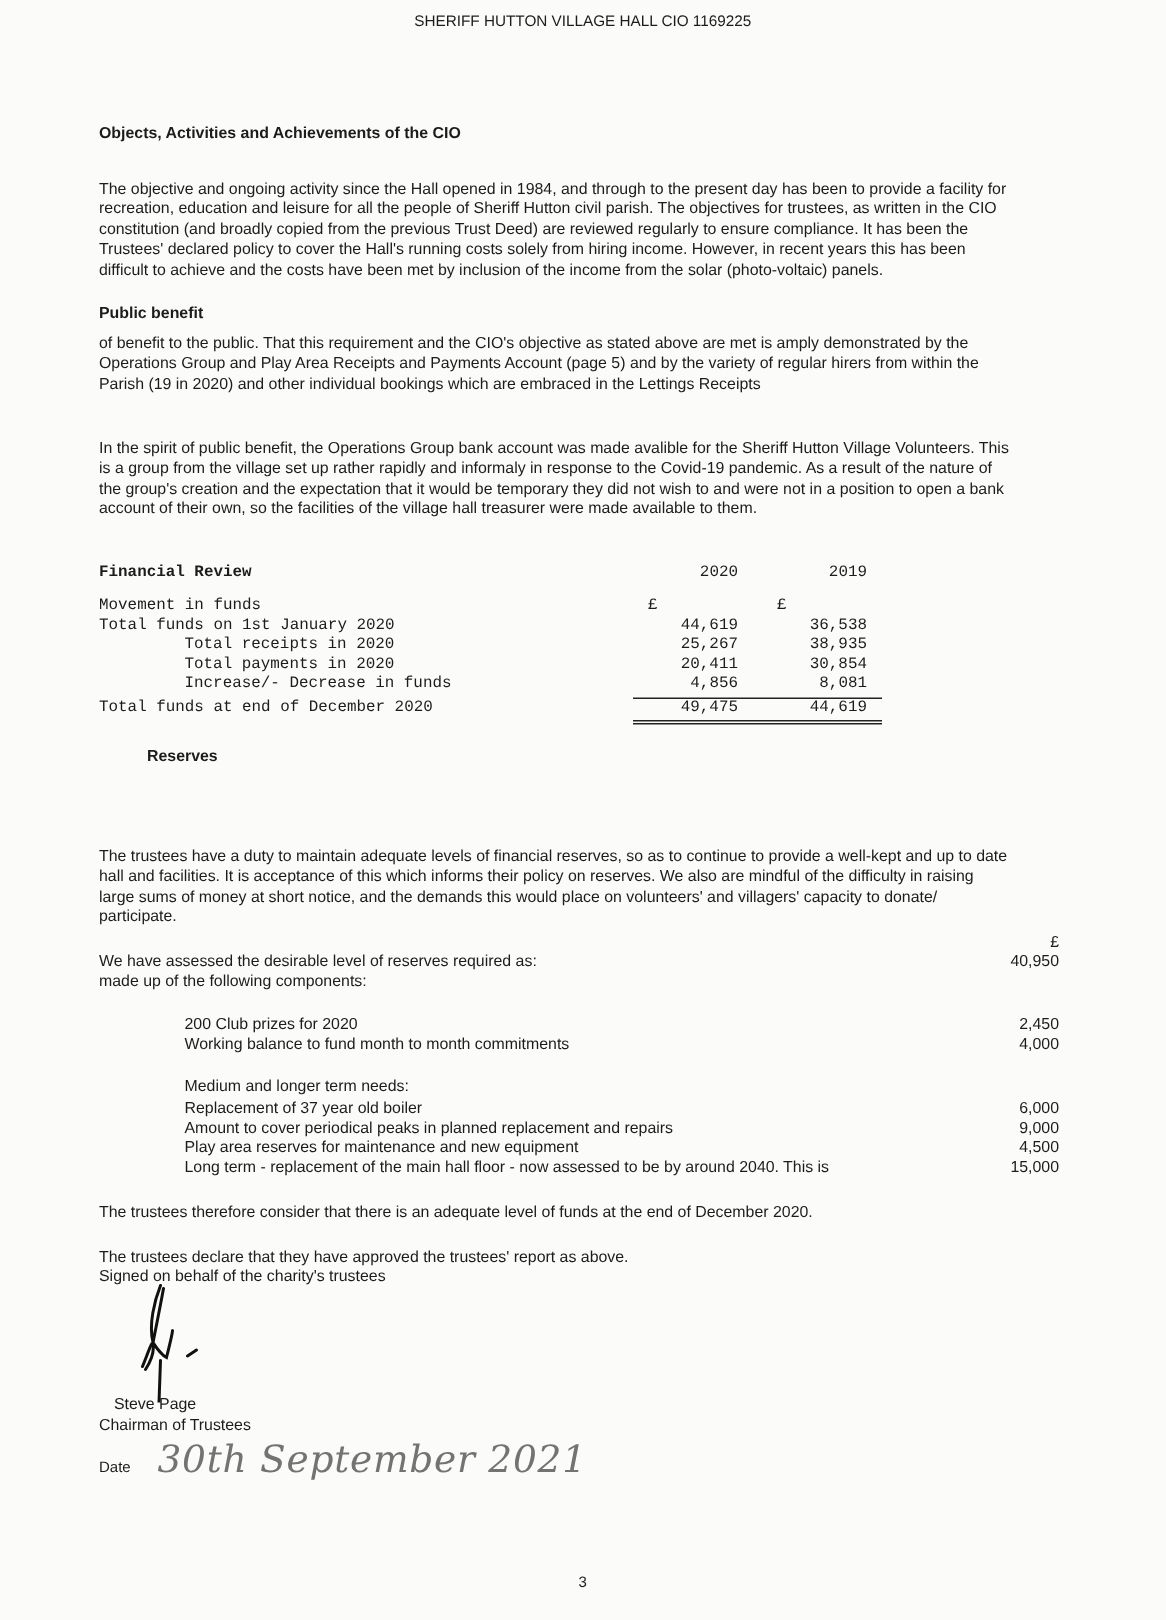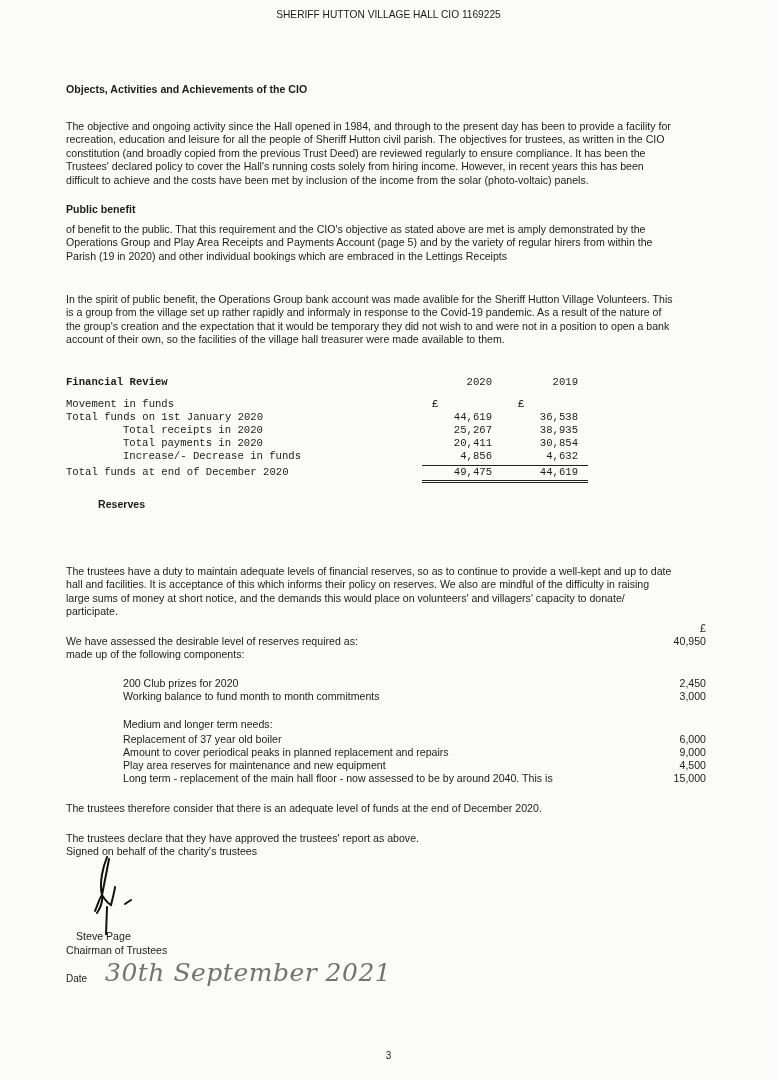--- a/index.html
+++ b/index.html
@@ -70,21 +70,21 @@
   <span class="c2">38,935</span>
 </div>
 <div class="fin-row" style="top:437px;">
   <span class="lbl ind">Total payments in 2020</span>
   <span class="c1">20,411</span>
   <span class="c2">30,854</span>
 </div>
 <div class="fin-row" style="top:450px;">
   <span class="lbl ind">Increase/- Decrease in funds</span>
   <span class="c1">4,856</span>
-  <span class="c2">4,632</span>
+  <span class="c2">8,081</span>
 </div>
 <div class="uline" style="top:465px; left:422px; width:166px;"></div>
 <div class="fin-row" style="top:466px;">
   <span class="lbl">Total funds at end of December 2020</span>
   <span class="c1">49,475</span>
   <span class="c2">44,619</span>
 </div>
 <div class="dline" style="top:480px; left:422px; width:166px;"></div>
 
 <div class="abs para h" style="top:498px;margin-left:32px;">Reserves</div>
@@ -103,21 +103,21 @@
 </div>
 <div class="res-row" style="top:648px;">
   <span class="lbl">made up of the following components:</span>
 </div>
 <div class="res-row" style="top:677px;">
   <span class="lbl ind">200 Club prizes for 2020</span>
   <span class="val">2,450</span>
 </div>
 <div class="res-row" style="top:690px;">
   <span class="lbl ind">Working balance to fund month to month commitments</span>
-  <span class="val">3,000</span>
+  <span class="val">4,000</span>
 </div>
 <div class="res-row" style="top:718px;">
   <span class="lbl ind">Medium and longer term needs:</span>
 </div>
 <div class="res-row" style="top:733px;">
   <span class="lbl ind">Replacement of 37 year old boiler</span>
   <span class="val">6,000</span>
 </div>
 <div class="res-row" style="top:746px;">
   <span class="lbl ind">Amount to cover periodical peaks in planned replacement and repairs</span>

